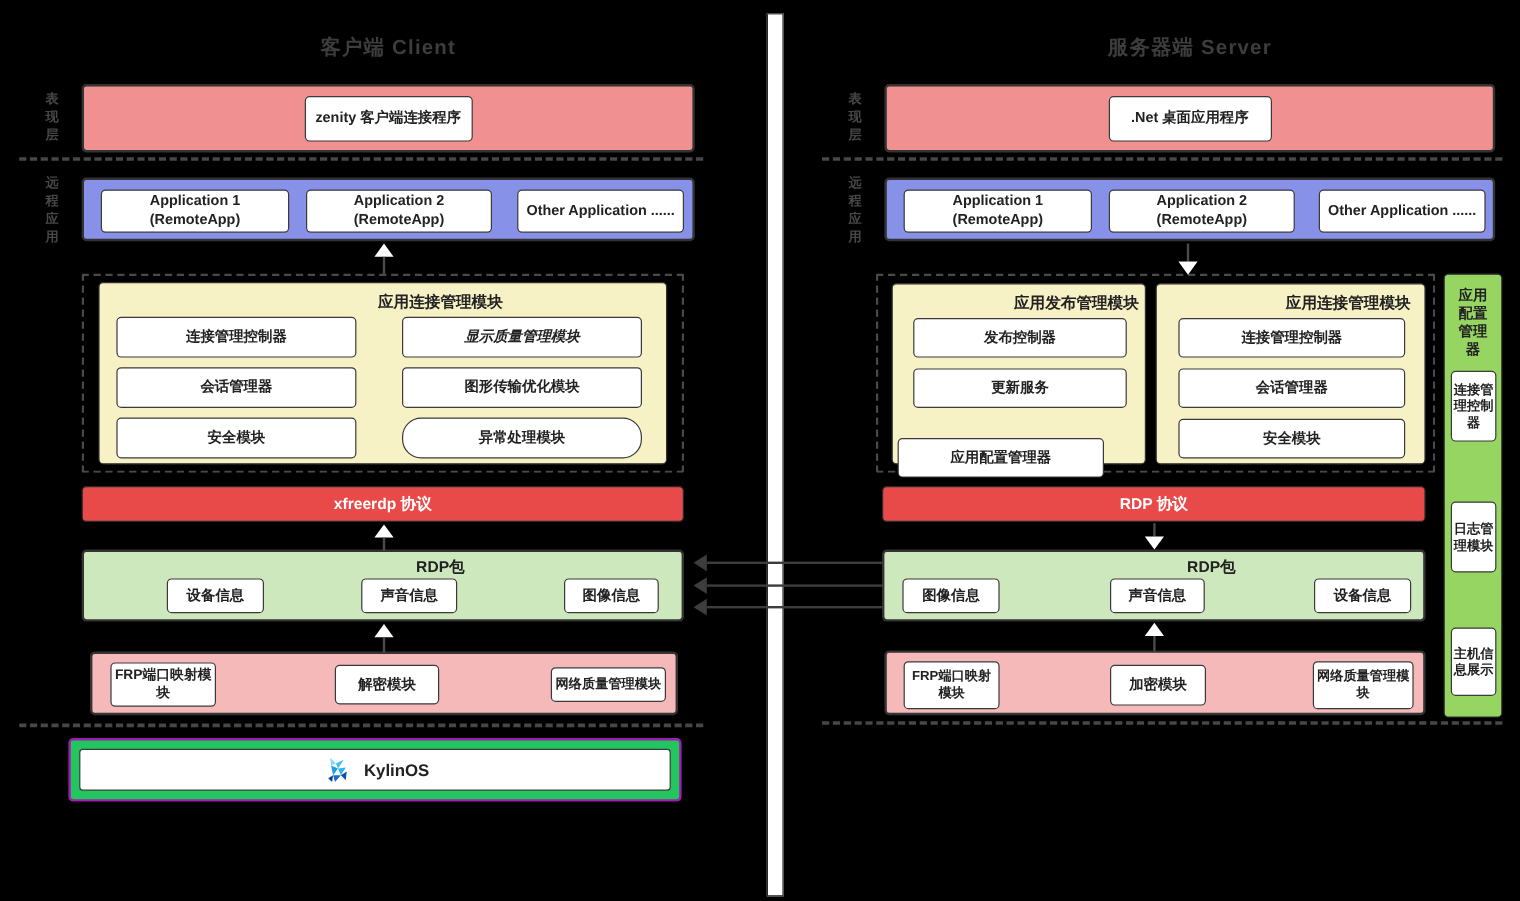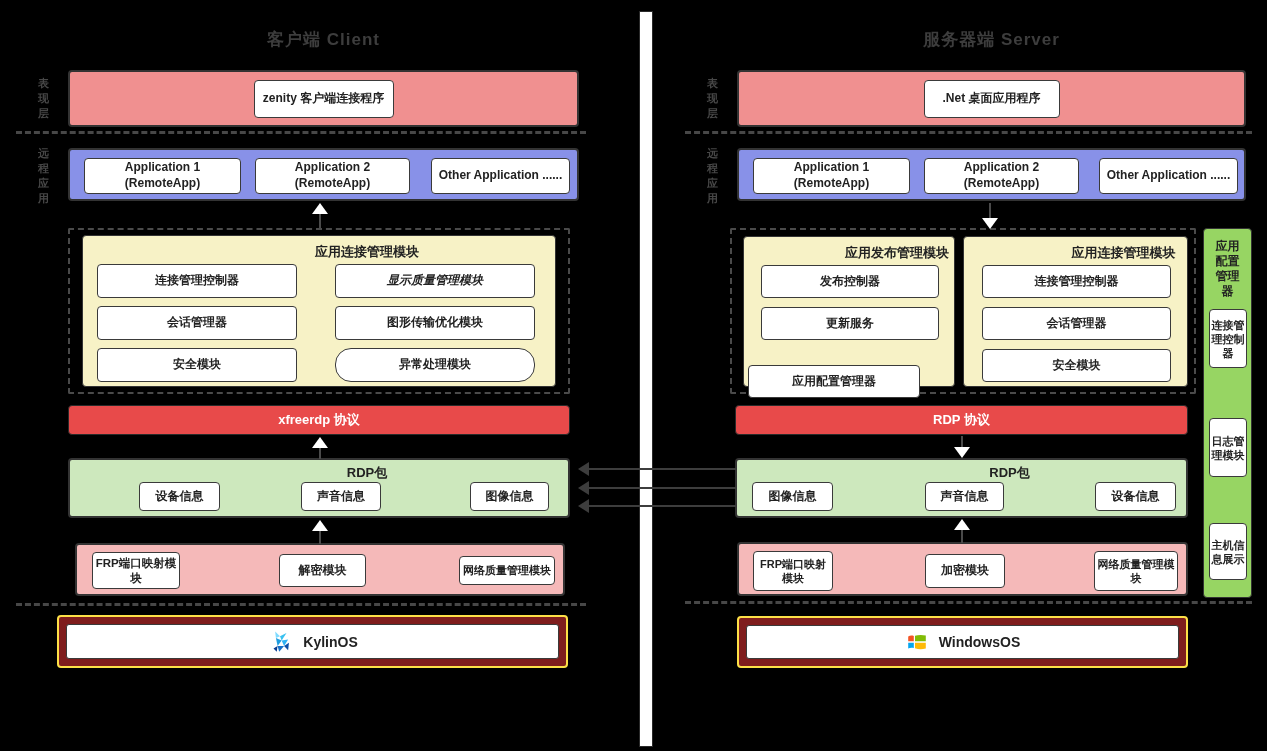--- a/index.html
+++ b/index.html
@@ -9,21 +9,21 @@
   .vlabel{position:absolute;width:13px;font-size:11px;font-weight:700;color:#474747;line-height:15px;
           word-break:break-all;text-align:center;}
   .layerbox{position:absolute;border:2px solid #333;border-radius:4px;box-sizing:border-box;}
   .salmon{background:#F09090;}
   .bluebox{background:#8891E8;}
   .yellowbox{background:#F7F2C6;border:1.5px solid #333;}
   .redbar{background:#E84A4A;display:flex;align-items:center;justify-content:center;
           color:#fff;font-size:13px;font-weight:700;border:1.5px solid #2a2a2a;}
   .greenbox{background:#CDE8BD;}
   .pinkbox{background:#F5B9B9;}
-  .osbox{background:#7f1d1d;border:2px solid #fde047;}
+  .osbox{background:#22c55e;border:2px solid #a21caf;}
   .hostcol{background:#97D563;border:1.5px solid #333;}
   .dashline{position:absolute;height:0;border-top:3px dashed #474747;}
   .dashrect{position:absolute;border:2.5px dashed #4a4a4a;border-radius:2px;box-sizing:border-box;}
   .wbox{position:absolute;background:#fff;border:1.5px solid #3a3a3a;border-radius:4px;box-sizing:border-box;
         display:flex;align-items:center;justify-content:center;text-align:center;
         font-size:12px;font-weight:700;color:#222;line-height:1.3;padding:1px 2px;}
   .gtitle{position:absolute;top:7px;left:0;width:100%;text-align:center;
           font-size:13px;font-weight:700;color:#222;margin-left:48px;}
   .os-inner{position:absolute;left:7px;right:7px;top:7px;bottom:7px;background:#fff;
             border:1.5px solid #3a3a3a;border-radius:3px;display:flex;align-items:center;
@@ -194,31 +194,20 @@
   </div>
 
   <div class="layerbox pinkbox" style="left:737px;top:542px;width:451px;height:54px;">
     <div class="wbox" style="left:14px;top:7px;width:80px;height:40px;font-size:11px;">FRP端口映射模块</div>
     <div class="wbox" style="left:186px;top:10px;width:80px;height:34px;">加密模块</div>
     <div class="wbox" style="left:355px;top:7px;width:84px;height:40px;font-size:11px;">网络质量管理模块</div>
   </div>
 
   <div class="dashline" style="left:685px;top:601px;width:567px;"></div>
 
-  <div class="layerbox osbox" style="left:737px;top:616px;width:451px;height:52px;">
-    <div class="os-inner">
-      <svg width="24" height="24" viewBox="0 0 24 24">
-        <path fill="#F35325" d="M3.2 6.4c1.8-1 3.6-1.1 5.6-.4v5.3H3.2z"></path>
-        <path fill="#81BC06" d="M10 5.8c3-1 6.6-1.2 10.8-.3v5.8H10z"></path>
-        <path fill="#05A6F0" d="M3.2 12.7h5.6V18c-2-.6-3.8-.5-5.6.5z"></path>
-        <path fill="#FFBA08" d="M10 12.7h10.8v5.9c-4.2.9-7.8.7-10.8-.4z"></path>
-      </svg>
-      <span>WindowsOS</span>
-    </div>
-  </div>
 
   <div class="layerbox hostcol" style="left:1203px;top:228px;width:49px;height:370px;">
     <div class="host-title">应用配置管理器</div>
     <div class="wbox hostbox" style="left:5px;top:80px;width:38px;height:59px;">连接管理控制器</div>
     <div class="wbox hostbox" style="left:5px;top:189px;width:38px;height:59px;">日志管理模块</div>
     <div class="wbox hostbox" style="left:5px;top:294px;width:38px;height:57px;">主机信息展示</div>
   </div>
 
 </div>
 

